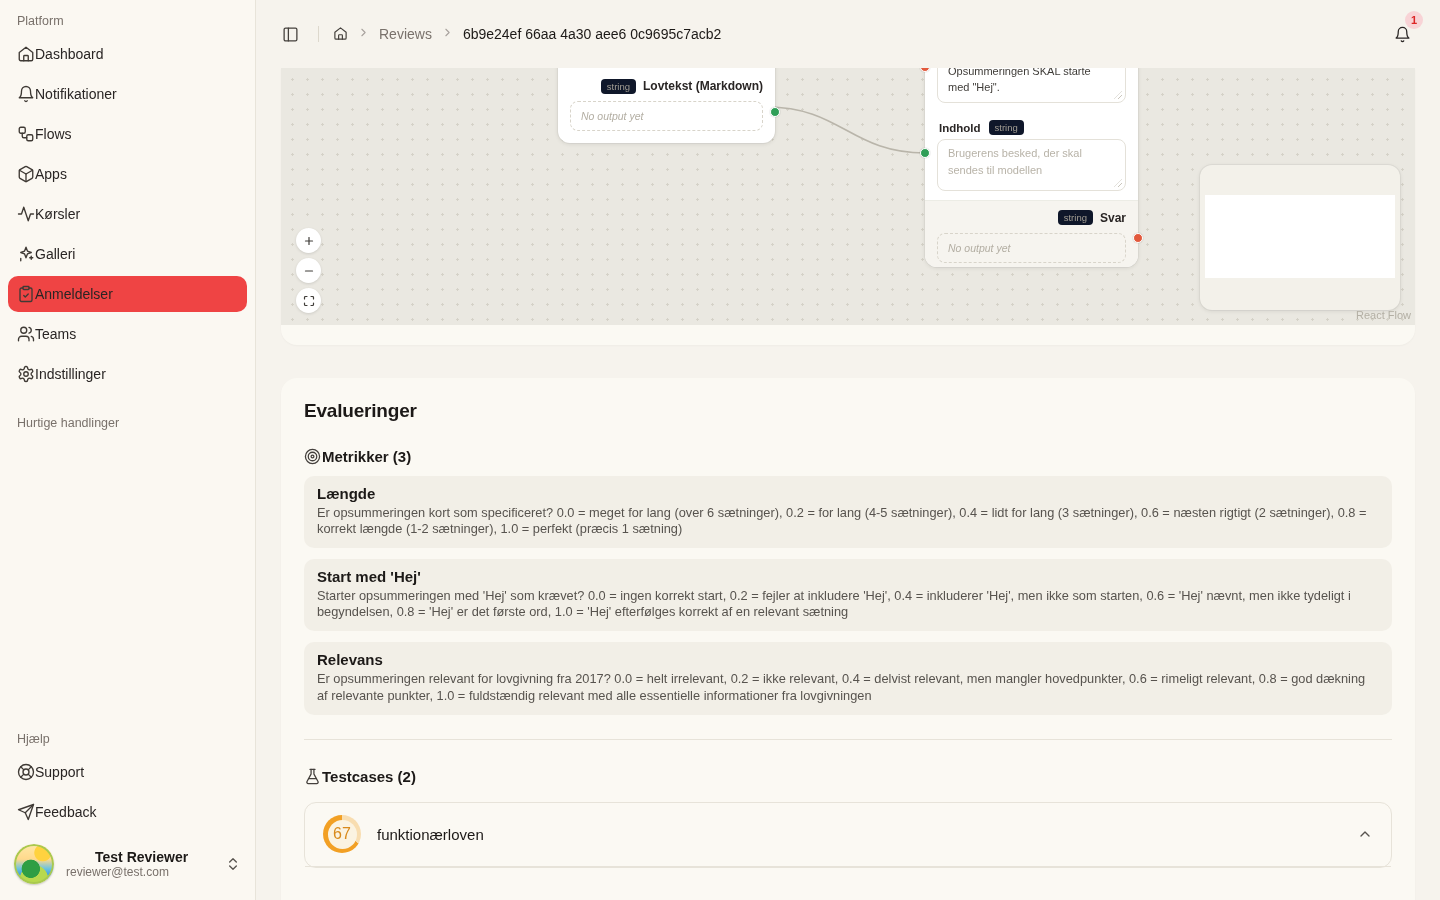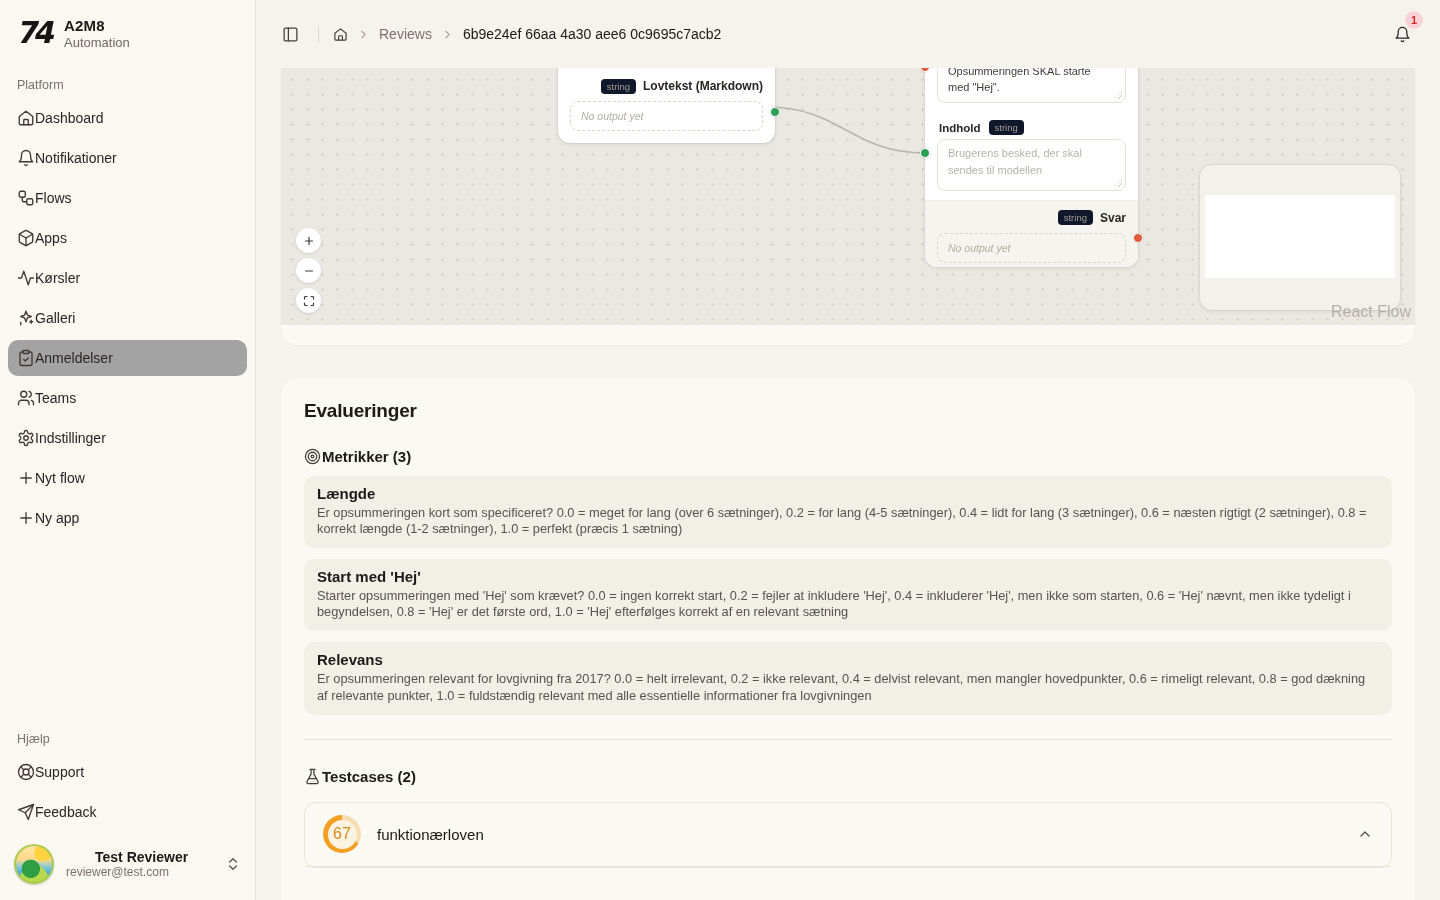--- a/index.html
+++ b/index.html
@@ -26,21 +26,21 @@
   }
   .brand-name { font-size:15px; font-weight:700; color:#1c1917; letter-spacing:.2px; }
   .brand-sub { font-size:13px; color:#6f6a62; margin-top:1px; }
 
   .nav-section-label { font-size:12.5px; color:#79716b; padding:14px 17px 8px; }
   .nav-list { padding:0 8px; }
   .nav-item {
     display:flex; align-items:center; height:36px; margin-bottom:4px;
     padding:0 9px; border-radius:10px; cursor:pointer; color:#292524;
   }
-  .nav-item.active { background:#a3a3a3; }
+  .nav-item.active { background:#ef4444; }
   .nav-item .ic { width:18px; height:18px; color:#3f3a35; flex:none; }
   .nav-item .lbl { font-size:14px; }
   .spacer { flex:1; }
 
   .user-row { display:flex; align-items:center; gap:12px; padding:10px 14px 16px; }
   .avatar {
     width:40px; height:40px; border-radius:50%; flex:none;
     background:
       radial-gradient(circle at 72% 22%, #ffd23f 0 19%, rgba(255,210,63,0) 21%),
       radial-gradient(circle at 42% 62%, #2f9e44 0 26%, rgba(47,158,68,0) 28%),
@@ -55,21 +55,21 @@
 
   
   .main { flex:1; display:flex; flex-direction:column; min-width:0; }
   .topbar {
     height:68px; display:flex; align-items:center; padding:0 24px 0 20px; gap:10px;
     background:#f6f3ed; flex:none;
   }
   .tb-toggle { width:28px; height:28px; border-radius:6px; display:flex; align-items:center; justify-content:center; color:#44403c; cursor:pointer; }
   .tb-toggle svg { width:17px; height:17px; }
   .tb-sep { width:1px; height:16px; background:#ddd8cd; margin:0 4px; }
-  .crumb { display:flex; align-items:center; gap:9px; font-size:14px; }
+  .crumb { display:flex; align-items:flex-start; gap:9px; font-size:14px; }
   .crumb .ic { width:15px; height:15px; color:#44403c; }
   .crumb .chev { width:13px; height:13px; color:#a8a29e; }
   .crumb-link { color:#79716b; cursor:pointer; }
   .crumb-current { color:#1c1917; }
   .tb-right { margin-left:auto; position:relative; }
   .tb-bell { width:28px; height:28px; display:flex; align-items:center; justify-content:center; color:#292524; cursor:pointer; }
   .tb-bell svg { width:17px; height:17px; }
   .bell-badge {
     position:absolute; top:-9px; right:-7px; min-width:18px; height:18px;
     background:#f8d3d6; color:#dc2626; font-size:11px; font-weight:600;
@@ -132,21 +132,21 @@
   .node-preview { left:919px; top:97px; width:200px; height:145px; background:#f3f1ea; }
   .node-preview .inner { position:absolute; left:5px; top:30px; width:190px; height:83px; background:#ffffff; }
 
   .flow-controls { position:absolute; left:13px; top:158px; display:flex; flex-direction:column; gap:5px; padding:2px; }
   .fc-btn {
     width:25px; height:25px; border-radius:50%; background:#fff; color:#3f3c38;
     display:flex; align-items:center; justify-content:center; cursor:pointer;
     box-shadow:0 1px 3px rgba(0,0,0,.12);
   }
   .fc-btn svg { width:12px; height:12px; }
-  .rf-attr { position:absolute; right:4px; bottom:4px; font-size:16px; color:#b3afa4; }
+  .rf-attr { position:absolute; right:4px; bottom:4px; font-size:11px; color:#b3afa4; }
   .edge-svg { position:absolute; inset:0; pointer-events:none; }
 
   
   .eval-card {
     position:absolute; left:25px; width:1134px; top:310px; height:560px;
     background:#fbf9f3; border-radius:16px; box-shadow:0 1px 2px rgba(0,0,0,.03);
     padding:22px 23px;
   }
   .eval-title { font-size:19px; font-weight:600; color:#1c1917; letter-spacing:-.2px; }
   .sec-head { display:flex; align-items:center; gap:1px; margin-top:26px; }
@@ -174,27 +174,20 @@
     display:flex; align-items:center; justify-content:center;
     font-size:16px; font-weight:400; color:#d98a1b;
   }
   .tc-name { font-size:15px; font-weight:500; color:#1c1917; }
   .tc-chev { margin-left:auto; width:16px; height:16px; color:#57534e; }
 </style>
 </head>
 <body>
 
 <aside class="sidebar">
-  <div class="brand">
-    <div class="brand-mark">74</div>
-    <div>
-      <div class="brand-name">A2M8</div>
-      <div class="brand-sub">Automation</div>
-    </div>
-  </div>
 
   <div class="nav-section-label">Platform</div>
   <nav class="nav-list">
     <div class="nav-item">
       <span class="ic">
         <svg viewBox="0 0 24 24" fill="none" stroke="currentColor" stroke-width="1.8" stroke-linecap="round" stroke-linejoin="round">
             <path d="m3 10 9-7 9 7v9a2 2 0 0 1-2 2H5a2 2 0 0 1-2-2z"></path>
             <path d="M9 21v-6a1 1 0 0 1 1-1h4a1 1 0 0 1 1 1v6"></path>
           </svg>
       </span>
@@ -273,40 +266,21 @@
       <span class="ic">
         <svg viewBox="0 0 24 24" fill="none" stroke="currentColor" stroke-width="1.8" stroke-linecap="round" stroke-linejoin="round">
             <path d="M12.22 2h-.44a2 2 0 0 0-2 2v.18a2 2 0 0 1-1 1.73l-.43.25a2 2 0 0 1-2 0l-.15-.08a2 2 0 0 0-2.73.73l-.22.38a2 2 0 0 0 .73 2.73l.15.1a2 2 0 0 1 1 1.72v.51a2 2 0 0 1-1 1.74l-.15.09a2 2 0 0 0-.73 2.73l.22.38a2 2 0 0 0 2.73.73l.15-.08a2 2 0 0 1 2 0l.43.25a2 2 0 0 1 1 1.73V20a2 2 0 0 0 2 2h.44a2 2 0 0 0 2-2v-.18a2 2 0 0 1 1-1.73l.43-.25a2 2 0 0 1 2 0l.15.08a2 2 0 0 0 2.73-.73l.22-.39a2 2 0 0 0-.73-2.73l-.15-.08a2 2 0 0 1-1-1.74v-.5a2 2 0 0 1 1-1.74l.15-.09a2 2 0 0 0 .73-2.73l-.22-.38a2 2 0 0 0-2.73-.73l-.15.08a2 2 0 0 1-2 0l-.43-.25a2 2 0 0 1-1-1.73V4a2 2 0 0 0-2-2z"></path>
             <circle cx="12" cy="12" r="3"></circle>
           </svg>
       </span>
         <span class="lbl">Indstillinger</span>
     </div>
   </nav>
 
-  <nav class="nav-list">
-    <div class="nav-item">
-      <span class="ic">
-        <svg viewBox="0 0 24 24" fill="none" stroke="currentColor" stroke-width="1.8" stroke-linecap="round">
-            <path d="M5 12h14"></path>
-            <path d="M12 5v14"></path>
-          </svg>
-      </span>
-        <span class="lbl">Nyt flow</span>
-    </div>
-    <div class="nav-item">
-      <span class="ic">
-        <svg viewBox="0 0 24 24" fill="none" stroke="currentColor" stroke-width="1.8" stroke-linecap="round">
-            <path d="M5 12h14"></path>
-            <path d="M12 5v14"></path>
-          </svg>
-      </span>
-        <span class="lbl">Ny app</span>
-    </div>
-  </nav>
+  <div class="nav-section-label" style="padding-top:20px">Hurtige handlinger</div>
 
   <div class="spacer"></div>
 
   <div class="nav-section-label">Hjælp</div>
   <nav class="nav-list">
     <div class="nav-item">
       <span class="ic">
         <svg viewBox="0 0 24 24" fill="none" stroke="currentColor" stroke-width="1.8" stroke-linecap="round">
             <circle cx="12" cy="12" r="10"></circle>
             <circle cx="12" cy="12" r="4"></circle>

